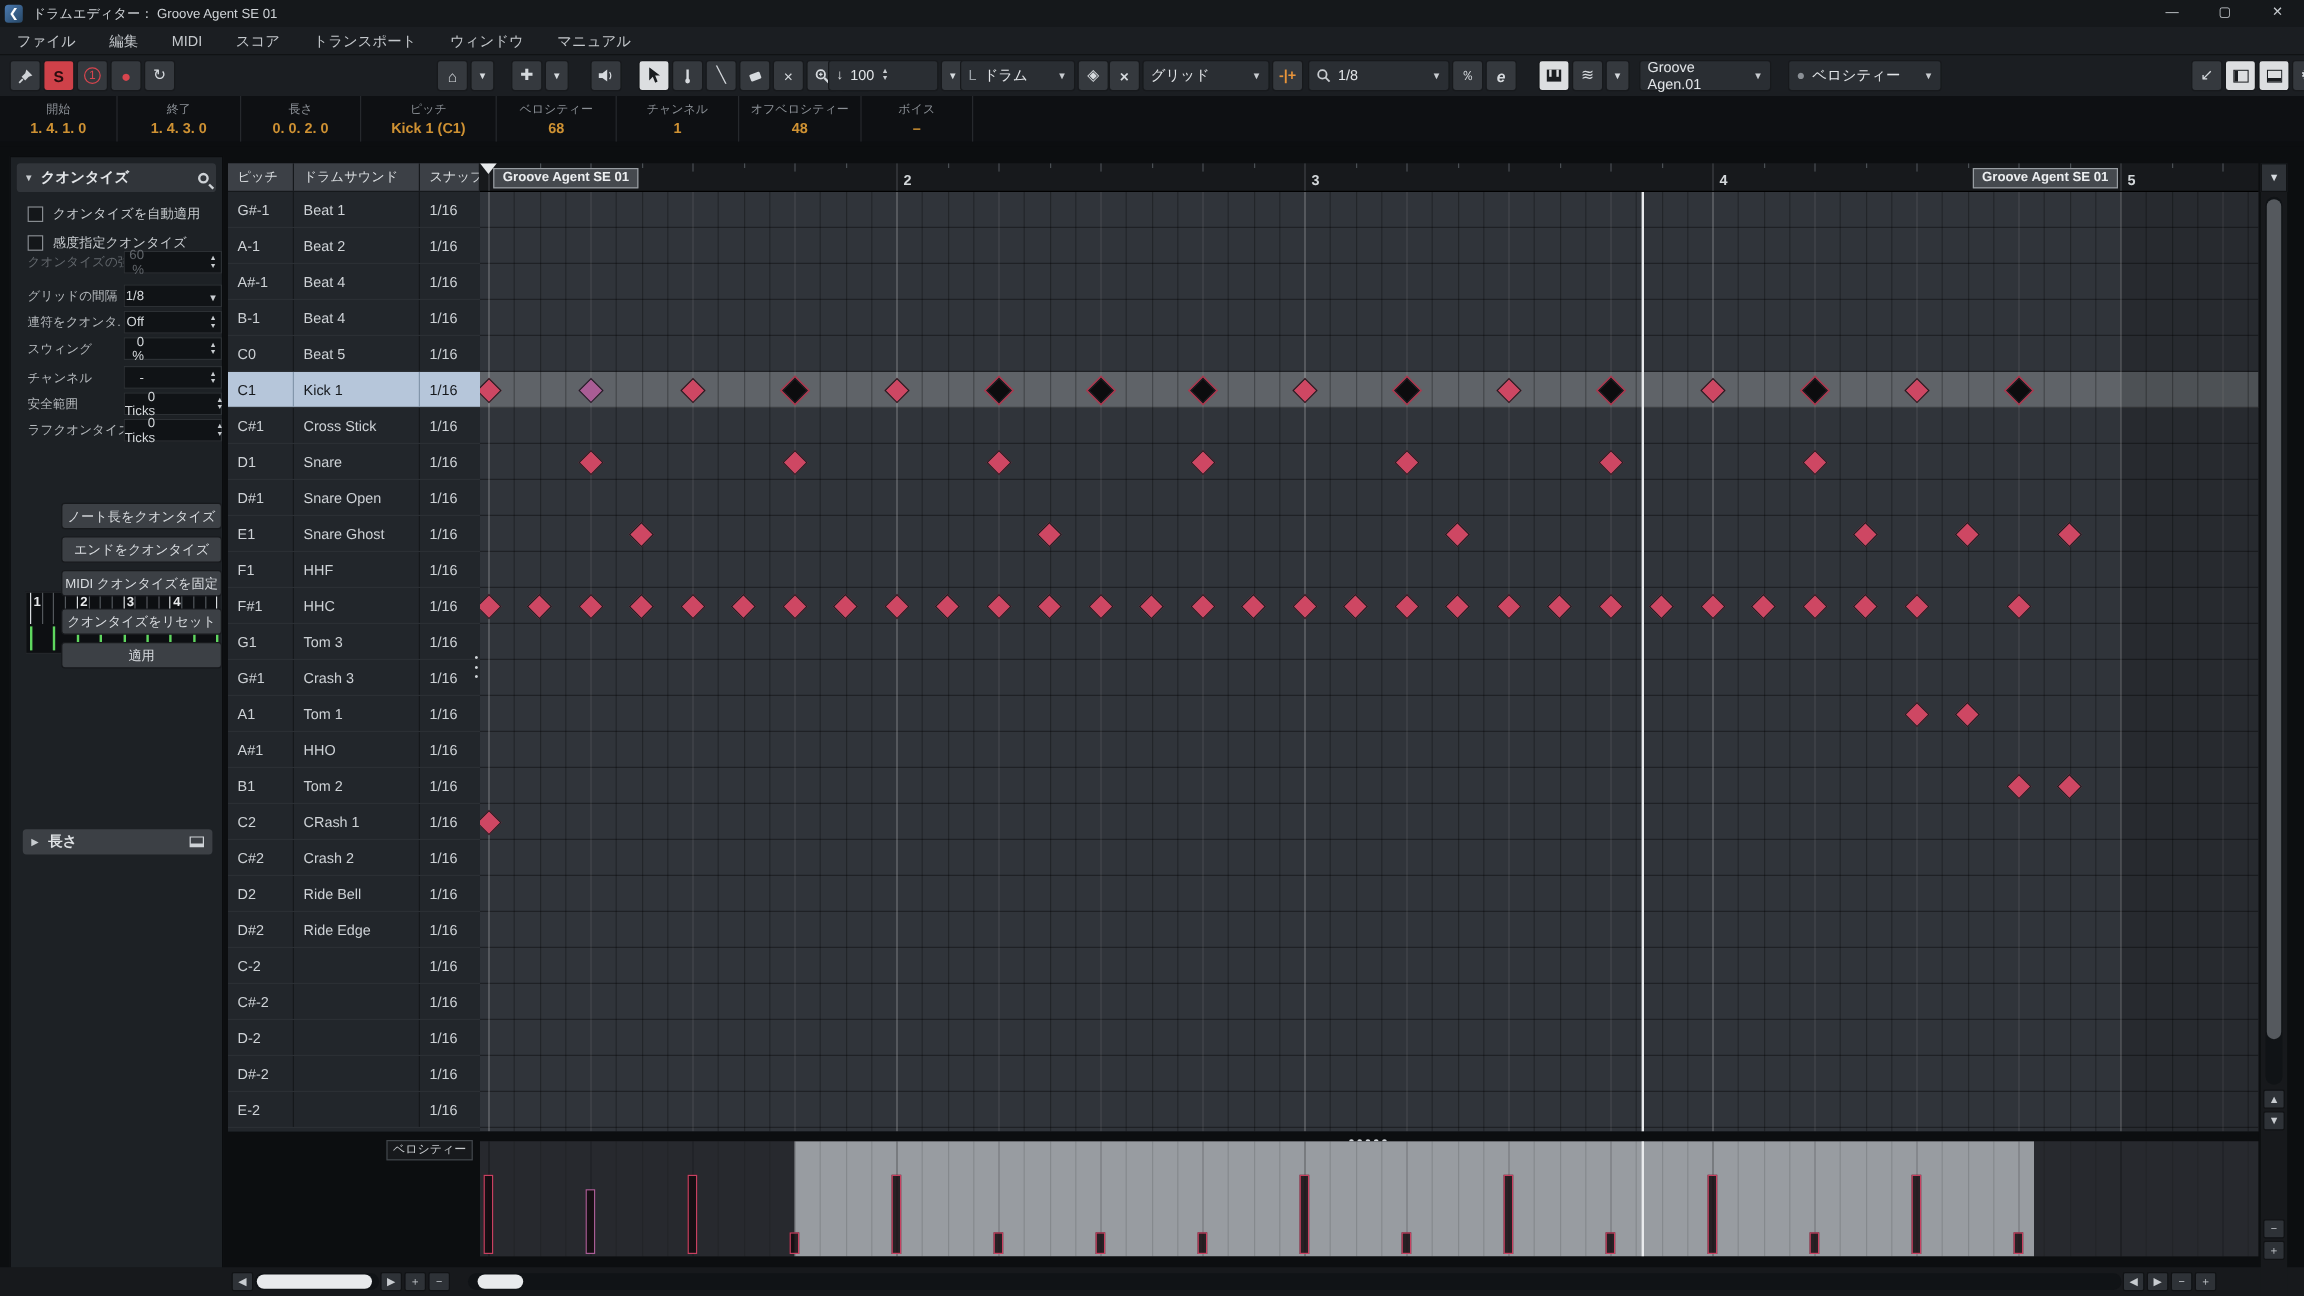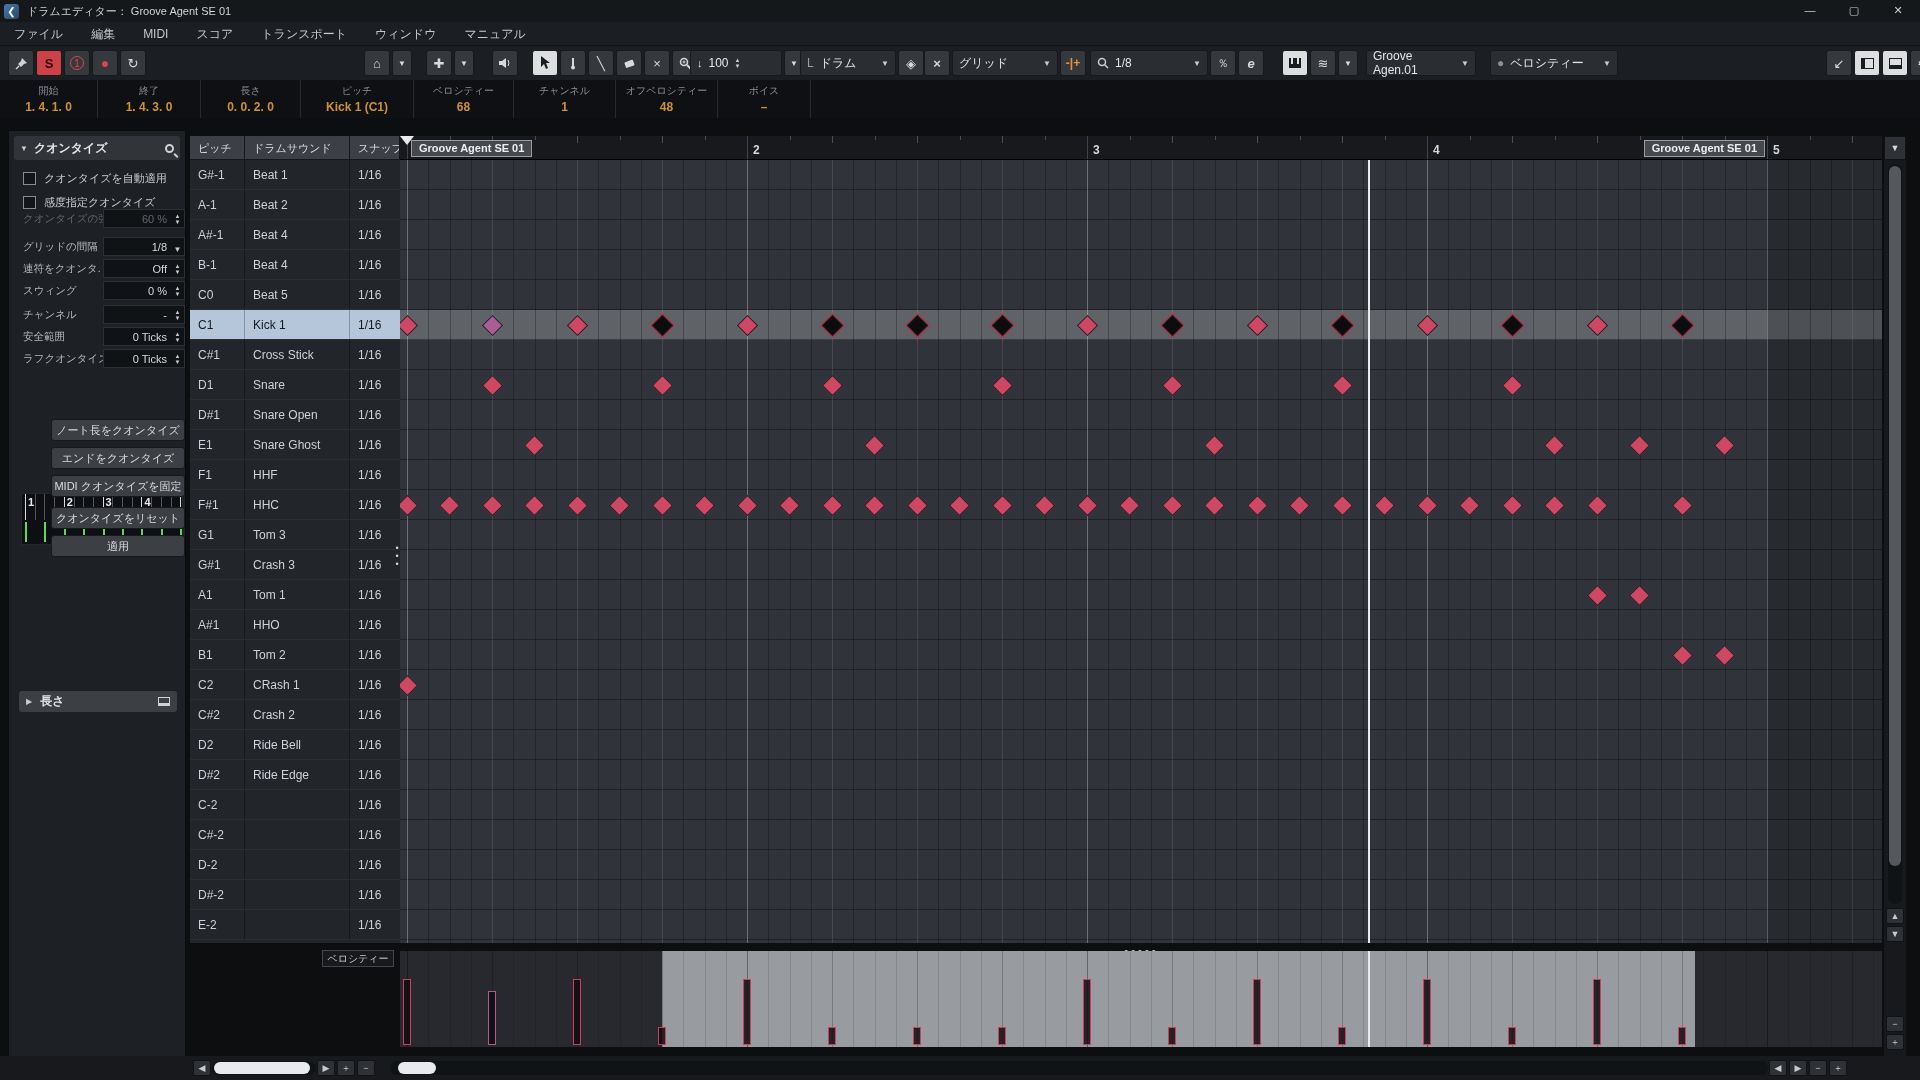--- a/index.html
+++ b/index.html
@@ -36,21 +36,21 @@
   #qpanel{left:8px;top:130px;width:178px;height:942px;background:#1d2125;border:1px solid #0a0c0e;}
   #qheader{position:absolute;left:5px;top:5px;width:166px;height:24px;background:#31353a;border-radius:3px;display:flex;align-items:center;padding:0 6px;gap:6px;}
   #qheader .titletx{font-size:12px;font-weight:bold;color:#e3e6e9;}
   .mag{width:9px;height:9px;border:2px solid #cfd3d7;border-radius:50%;position:relative;margin-left:auto;}
   .mag:after{content:"";position:absolute;width:2px;height:5px;background:#cfd3d7;transform:rotate(-45deg);left:8px;top:7px;}
   .qcheckrow{position:absolute;left:14px;display:flex;align-items:center;gap:8px;}
   .qcheck{width:13px;height:13px;border:1px solid #878c91;background:#14171a;}
   .qchecklabel{font-size:11px;color:#c9cdd1;}
   .qfieldrow{position:absolute;left:14px;width:162px;height:19px;}
   .qflabel{position:absolute;left:0;top:3px;font-size:10.5px;color:#b4b8bc;}
-  .qfbox{position:absolute;right:0;top:0;width:82px;height:19px;background:#101316;border:1px solid #2c3034;display:flex;align-items:center;}
+  .qfbox{position:absolute;right:0;top:0;width:82px;height:19px;background:#101316;border:1px solid #2c3034;display:flex;align-items:center;gap:47px;}
   .qfval{flex:1;text-align:right;font-size:11px;color:#d4d8db;padding-right:4px;}
   .qfieldrow.disabled .qflabel,.qfieldrow.disabled .qfval{color:#62676c;}
   .qfctl{width:13px;text-align:center;}
   #qpreview{position:absolute;left:12px;top:362px;width:162px;height:52px;background:#0d0f12;border:1px solid #23262a;}
   .qbtn{position:absolute;left:42px;width:134px;height:22px;background:#3c4045;border:1px solid #17191c;border-radius:3px;color:#d9dce0;font-size:11px;display:flex;align-items:center;justify-content:center;}
   #lensection{position:absolute;left:10px;top:560px;width:158px;height:21px;background:#3c4045;border-radius:3px;display:flex;align-items:center;padding:0 7px;gap:8px;}
   #lensection .titletx{font-size:12px;font-weight:bold;color:#dfe2e5;}
   .miniwin{margin-left:auto;width:12px;height:9px;border:1px solid #cfd3d7;border-bottom-width:3px;}
   
   #drumlist{left:190px;top:136px;width:210px;height:807px;background:#22262b;overflow:hidden;}

